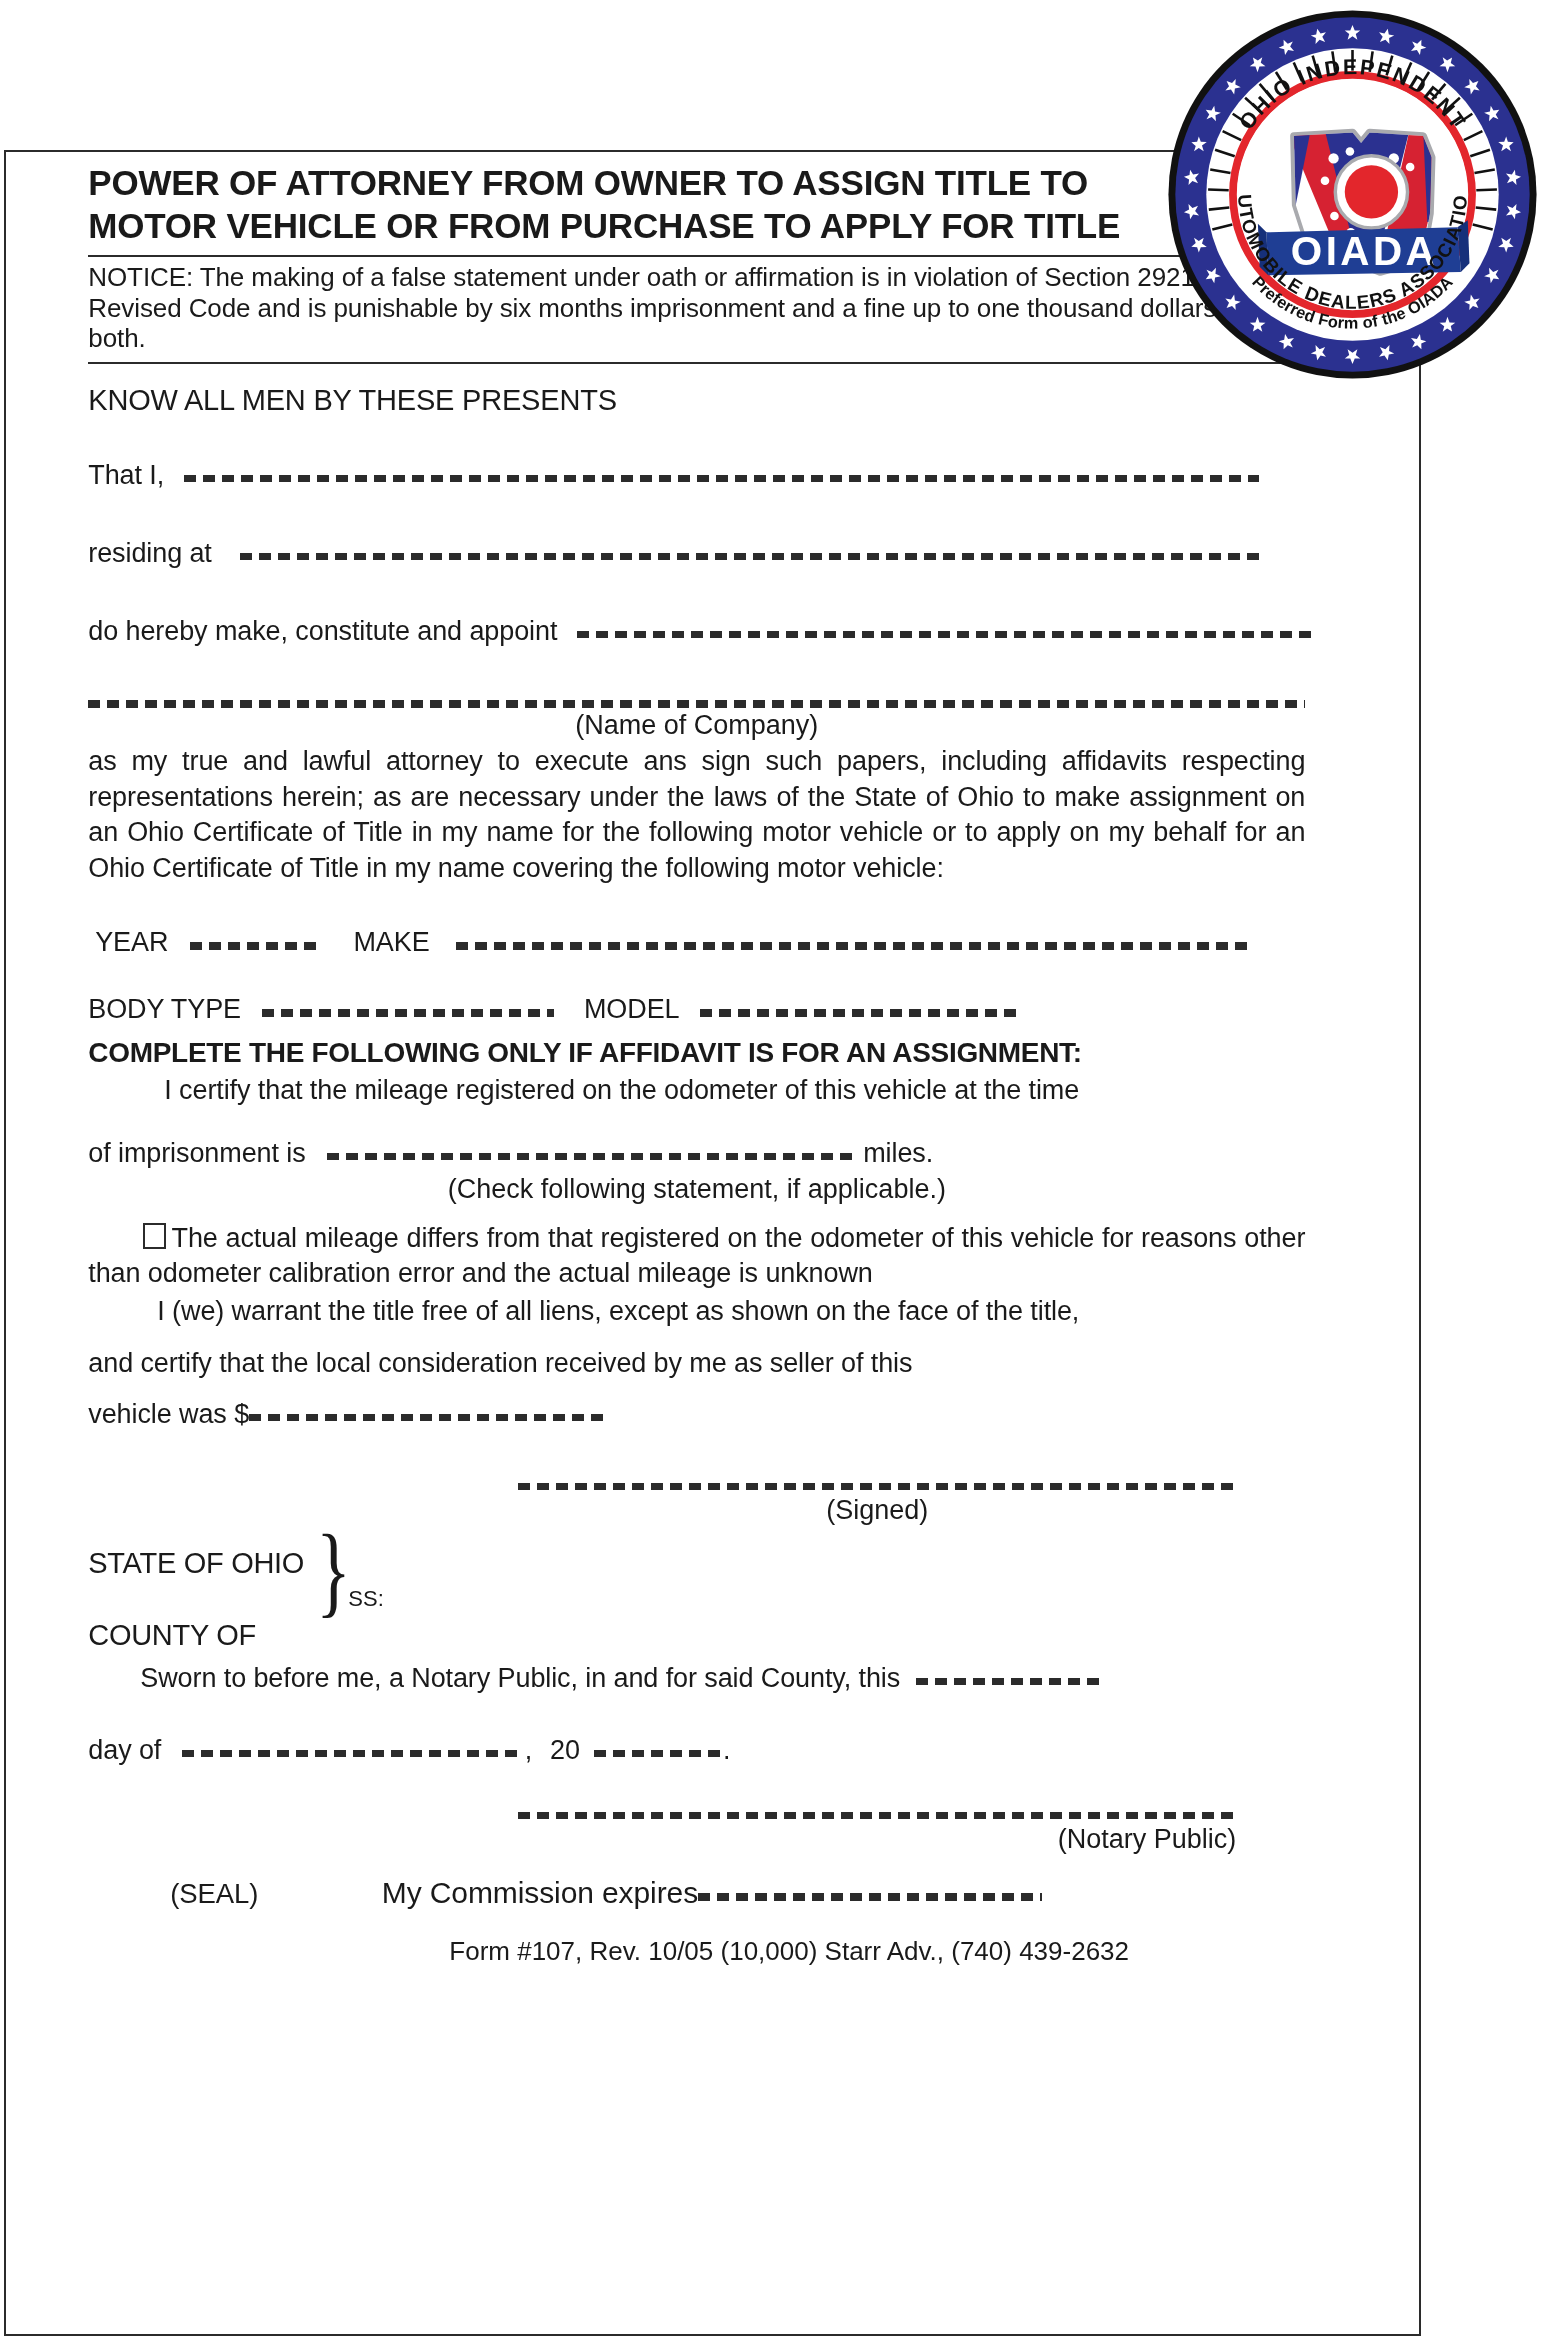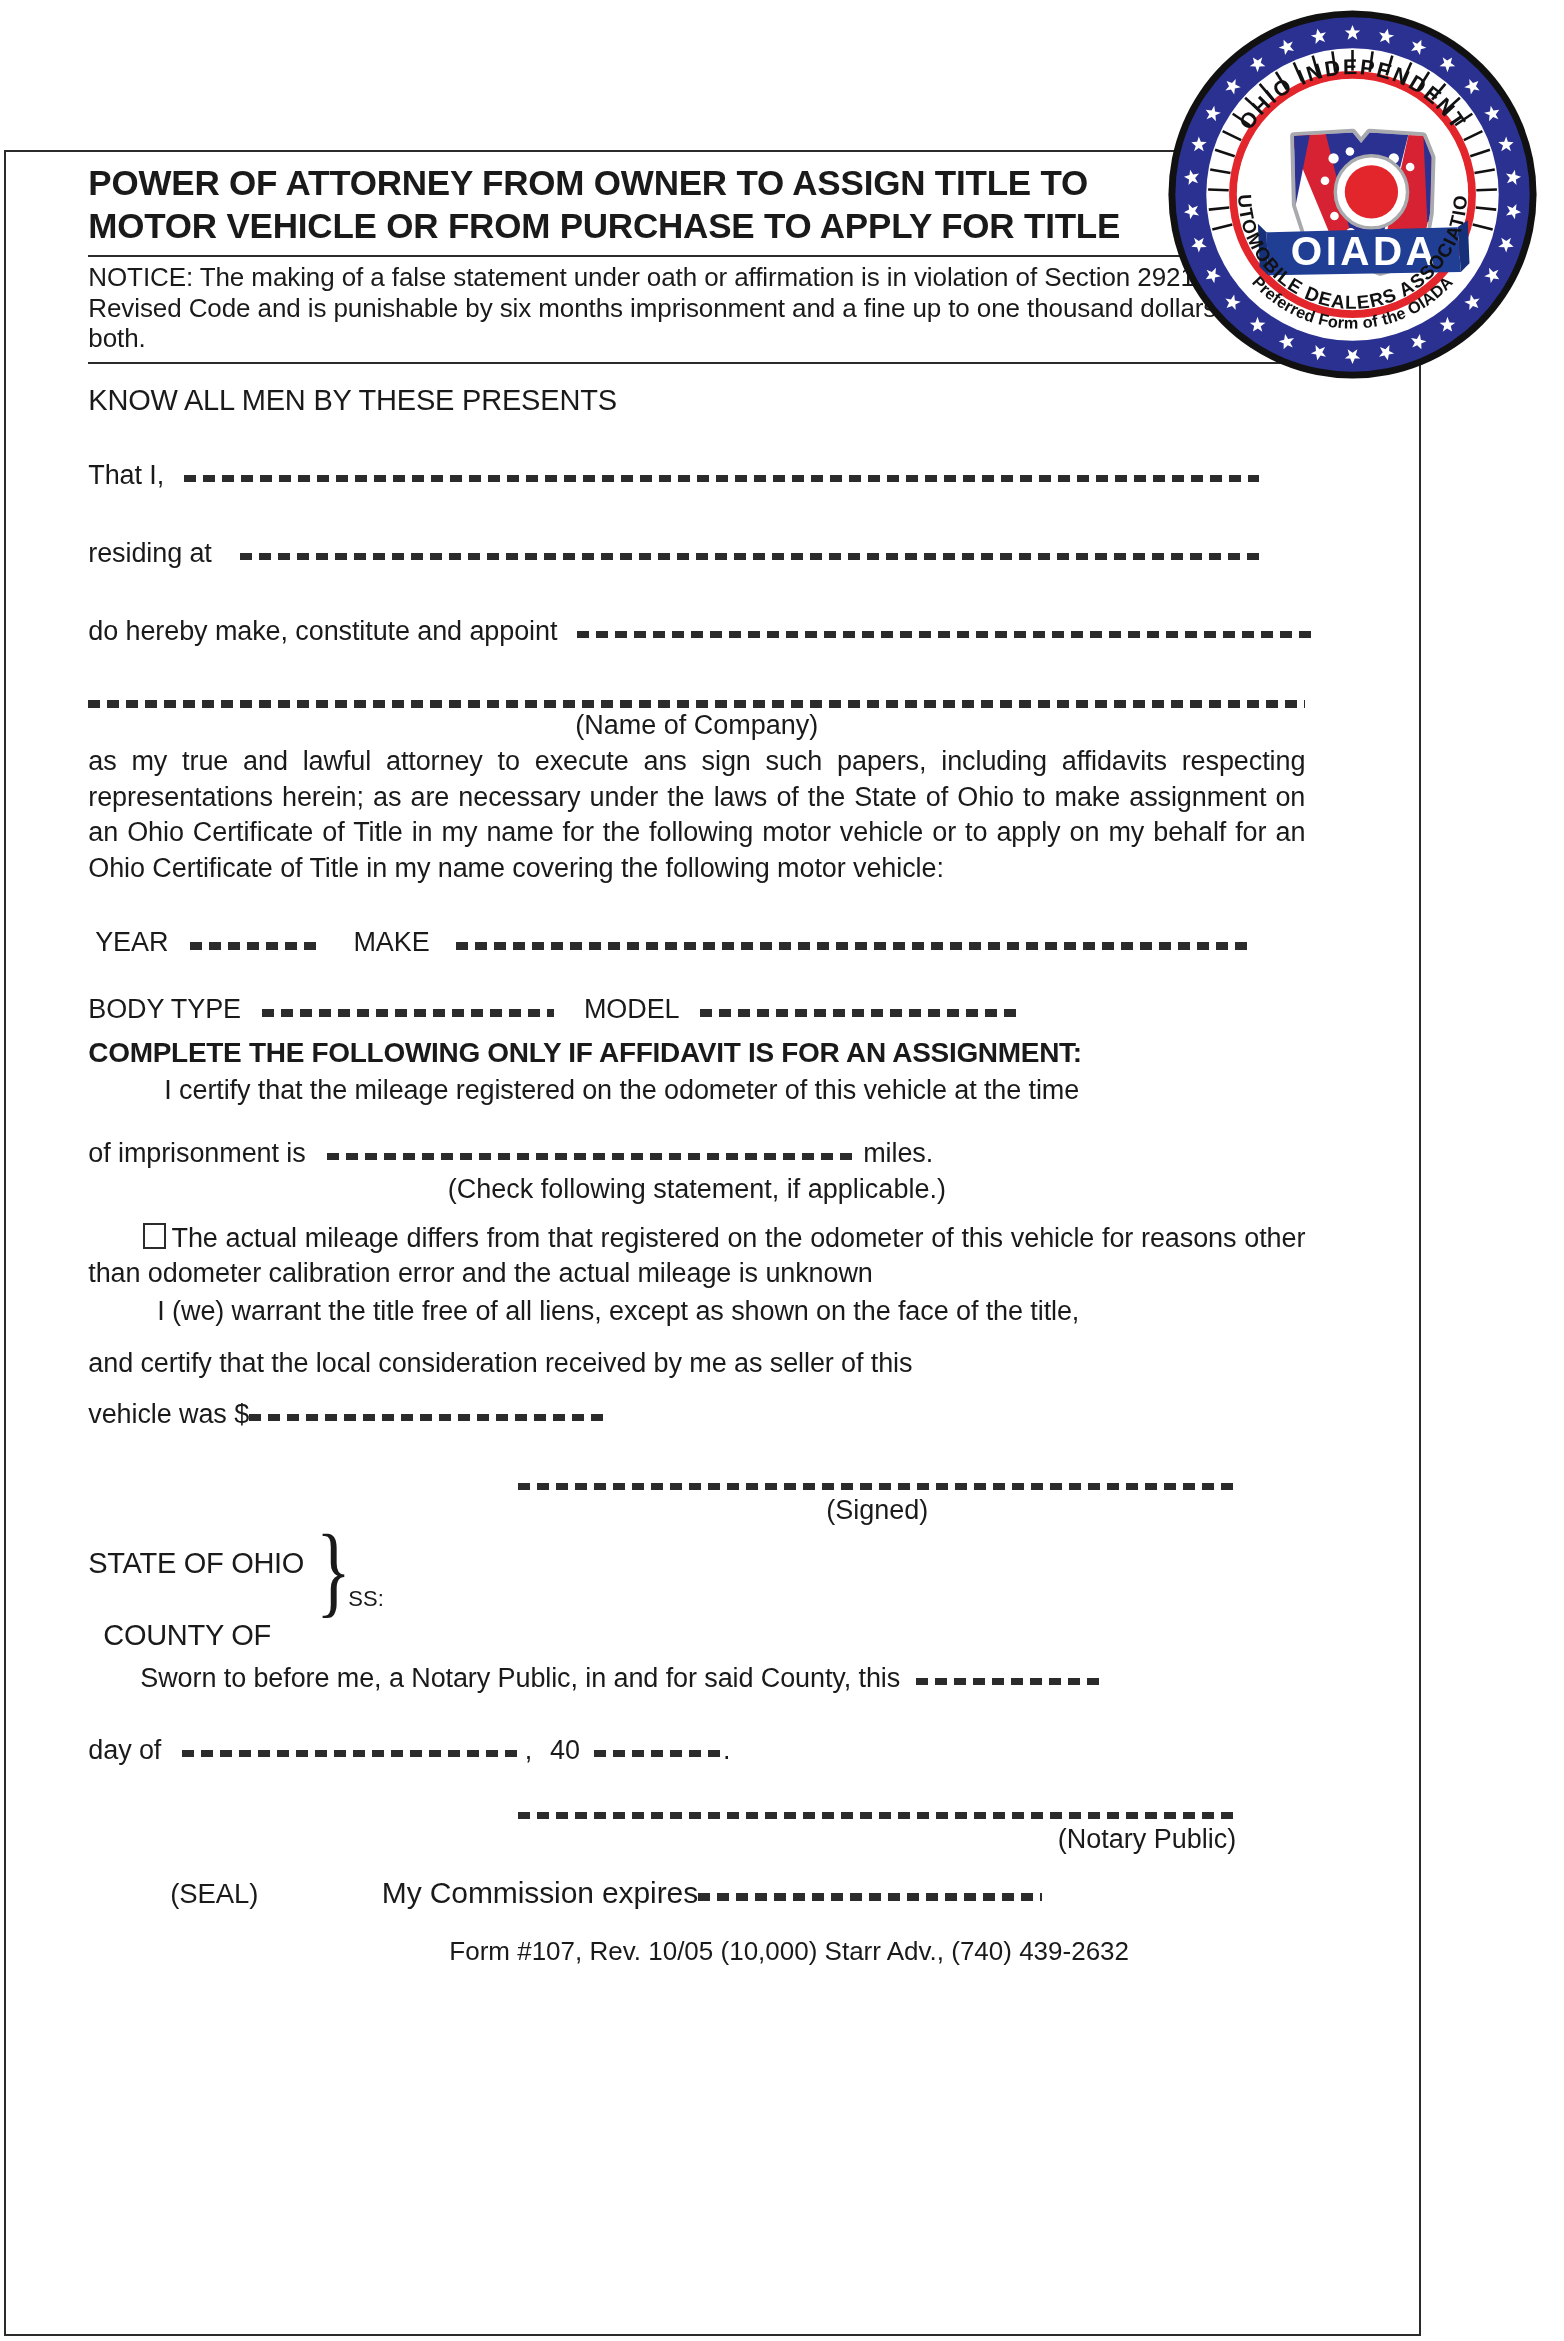--- a/index.html
+++ b/index.html
@@ -95,21 +95,21 @@
     margin-right: 5.2px;
   }
 
   
   .notary-grid {
     position: relative;
     height: 163px;
     font-size: 29px;
   }
   .st-ohio { position:absolute; left:0; top:15.5px; letter-spacing:-0.3px;}
-  .county { position:absolute; left:15px; top:88px; letter-spacing:-0.3px;}
+  .county { position:absolute; left:0; top:88px; letter-spacing:-0.3px;}
   .brace {
     position:absolute; left:228px; top:-19px;
     font-size: 101px; font-weight: 300;
     font-family: "Liberation Serif", serif;
     transform: scaleX(0.72);
     transform-origin: left center;
   }
   .ss { position:absolute; left:260px; top:55px; font-size: 22px; }
 
   
@@ -419,21 +419,21 @@
 
     <div class="line-row" style="margin-top:-31px;font-size:27px;">
       <span style="margin-left:52px;">Sworn to before me, a Notary Public, in and for said County, this</span>
       <span class="fill" style="width:185px;margin-left:8.6px;"></span>
     </div>
 
     <div class="line-row" style="margin-top:41px;">
       <span>day of</span>
       <span class="fill" style="width:335px;margin-left:13.8px;"></span>
       <span>,</span>
-      <span style="margin-left:10.3px;">40</span>
+      <span style="margin-left:10.3px;">20</span>
       <span class="fill" style="width:129px;margin-left:6.9px;"></span><span>.</span>
     </div>
 
     <div style="margin-top:43px;">
       <span class="fill" style="width:718px;margin-left:430px;"></span>
       <div style="font-size:27px;margin-left:430px;width:718px;text-align:right;">(Notary Public)</div>
     </div>
 
     <div class="line-row" style="margin-top:20.6px;">
       <span style="margin-left:82px;font-size:27.5px;">(SEAL)</span>

